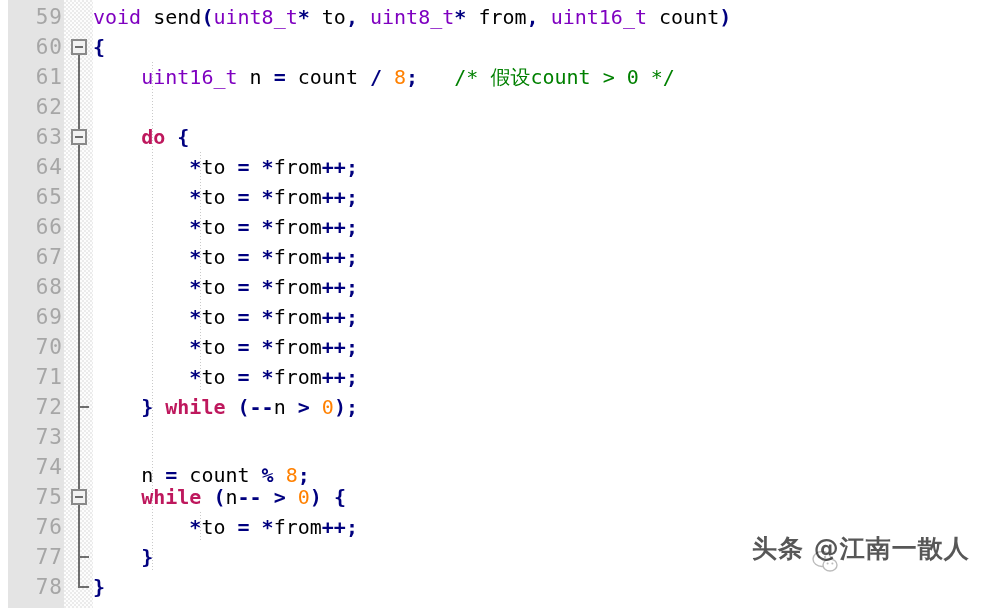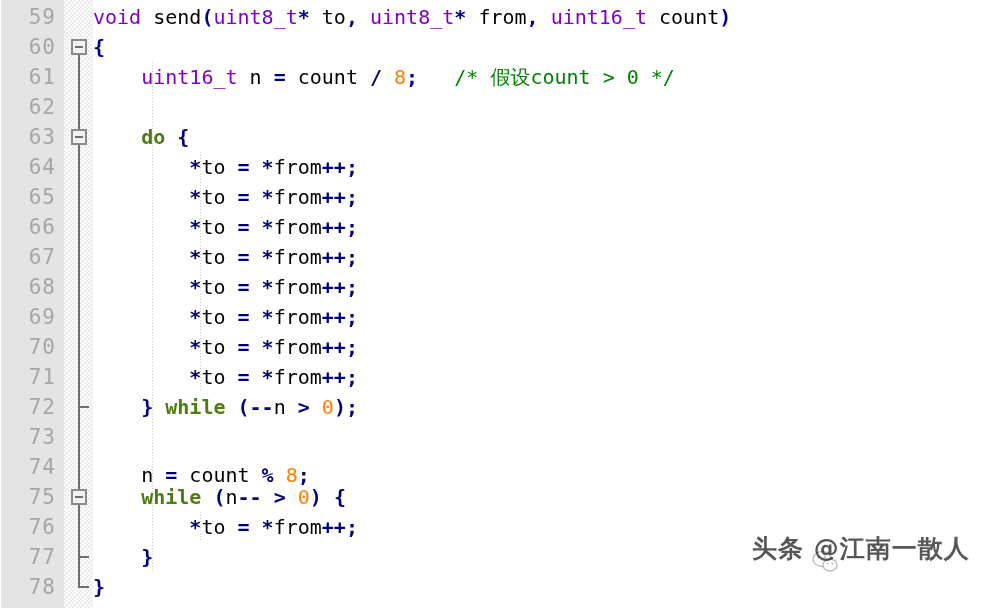--- a/index.html
+++ b/index.html
@@ -12,21 +12,21 @@
     width: 989px;
     height: 608px;
     overflow: hidden;
     background: #ffffff;
     font-family: "DejaVu Sans Mono", "Liberation Mono", monospace;
   }
 
   
   #linenum-col {
     position: absolute;
-    left: 1px; top: 0;
+    left: 8px; top: 0;
     width: 64px; height: 608px;
     background: #e4e4e4;
     z-index: 2;
   }
   #linenum-col .ln {
     position: absolute;
     right: 9px;
     width: 58px;
     text-align: right;
     font-family: "DejaVu Sans Mono", "Liberation Mono", monospace;
@@ -110,21 +110,21 @@
     left: 0;
     height: 30px;
     line-height: 30px;
     white-space: pre;
     font-family: "DejaVu Sans Mono", "Liberation Mono", monospace;
     font-size: 20px;
     color: #000000;
     z-index: 2;
   }
   .tok-kw        { color: #7f00c0; }            
-  .tok-ctrl      { color: #4d7c0f; font-weight: bold; } 
+  .tok-ctrl      { color: #be185d; font-weight: bold; } 
   .tok-punc      { color: #00007f; font-weight: bold; } 
   .tok-num       { color: #ff8000; }            
   .tok-cmt       { color: #008000; }            
   .tok-id        { color: #000000; }            
 
   
   .wm {
     position: absolute;
     white-space: nowrap;
     font-family: "DejaVu Sans", "Liberation Sans", sans-serif;

